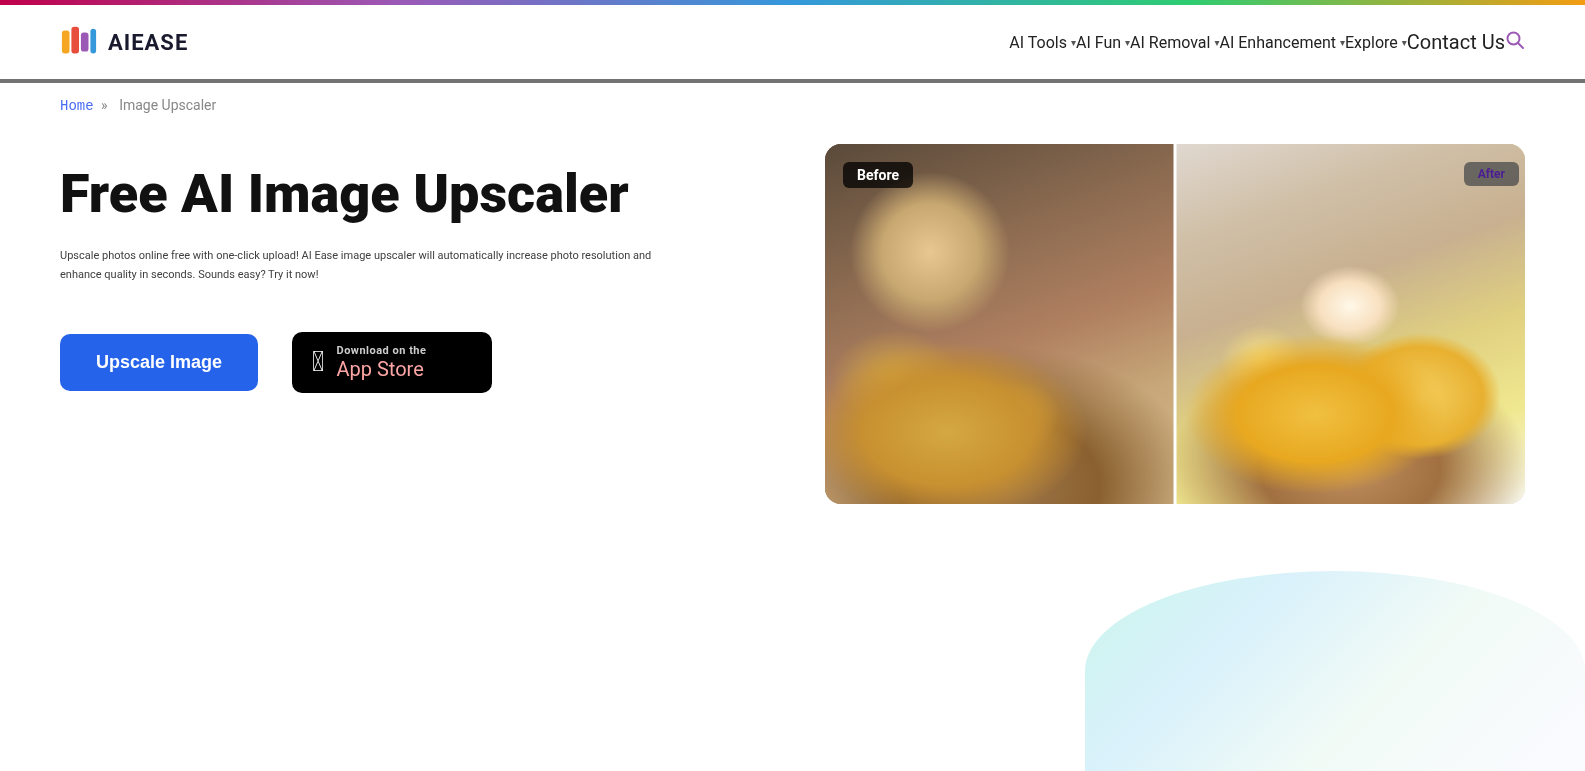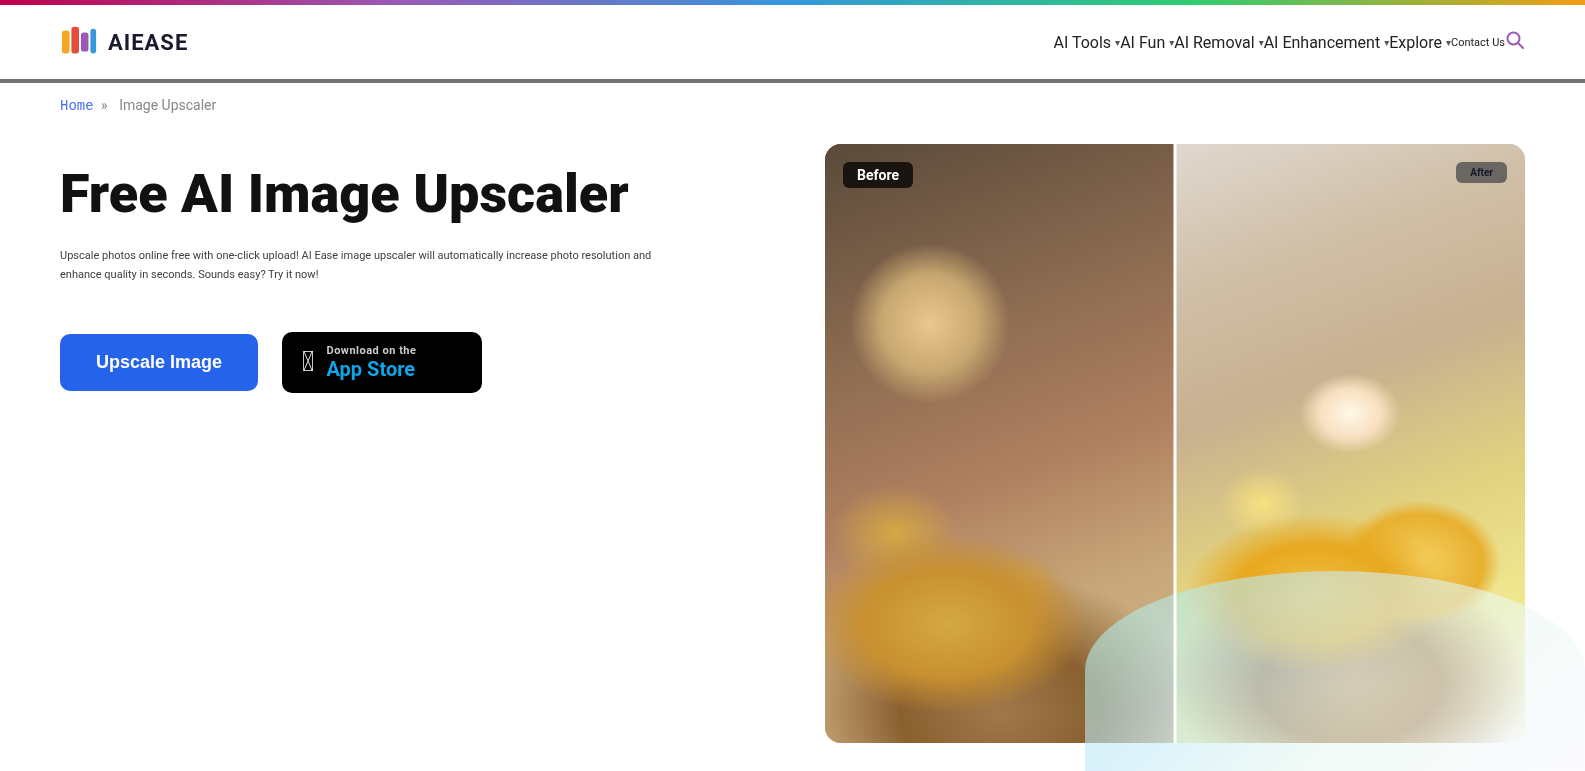--- a/index.html
+++ b/index.html
@@ -52,21 +52,21 @@
       gap: 4px;
       white-space: nowrap;
     }
 
     .nav-chevron {
       font-size: 10px;
       color: #555;
     }
 
     .contact-us {
-      font-size: 11px;
+      font-size: 20px;
       color: #222;
       cursor: pointer;
     }
 
     .search-icon-wrap {
       cursor: pointer;
       color: #9b59b6;
       font-size: 20px;
     }
 
@@ -104,21 +104,21 @@
       font-size: 11px;
       color: #404040;
       line-height: 1.65;
       margin-bottom: 48px;
       max-width: 620px;
     }
 
     .cta-row {
       display: flex;
       align-items: center;
-      gap: 24px;
+      gap: 34px;
     }
 
     .upscale-btn {
       background: #2563eb;
       color: #fff;
       border: none;
       border-radius: 10px;
       padding: 18px 36px;
       font-size: 18px;
       font-weight: 600;
@@ -150,31 +150,31 @@
 
     .app-store-small {
       font-size: 11px;
       color: #ccc;
       letter-spacing: 0.5px;
       font-weight: bold;
     }
 
     .app-store-large {
       font-size: 20px;
-      font-weight: 700;
-      color: #0ea5e9;
+      font-weight: 400;
+      color: #fca5a5;
     }
 
     
     .hero-right {
       flex: 0 0 700px;
       position: relative;
       border-radius: 16px;
       overflow: hidden;
-      height: 599px;
+      height: 360px;
       background: #b5a89a;
       margin-left: 37px;
     }
 
     .before-after-container {
       display: flex;
       width: 100%;
       height: 100%;
       position: relative;
     }
@@ -245,24 +245,24 @@
       font-size: 14px;
       font-weight: 700;
       padding: 5px 14px;
       border-radius: 6px;
       z-index: 20;
     }
 
     .after-badge {
       position: absolute;
       top: 18px;
-      right: 18px;
+      right: 6px;
       background: rgba(80,80,80,0.80);
-      color: #0f172a;
-      font-size: 10px;
+      color: #4c1d95;
+      font-size: 12px;
       font-weight: 700;
       padding: 5px 14px;
       border-radius: 6px;
       z-index: 20;
     }
 
     
     .bottom-blob {
       position: fixed;
       bottom: 0;

